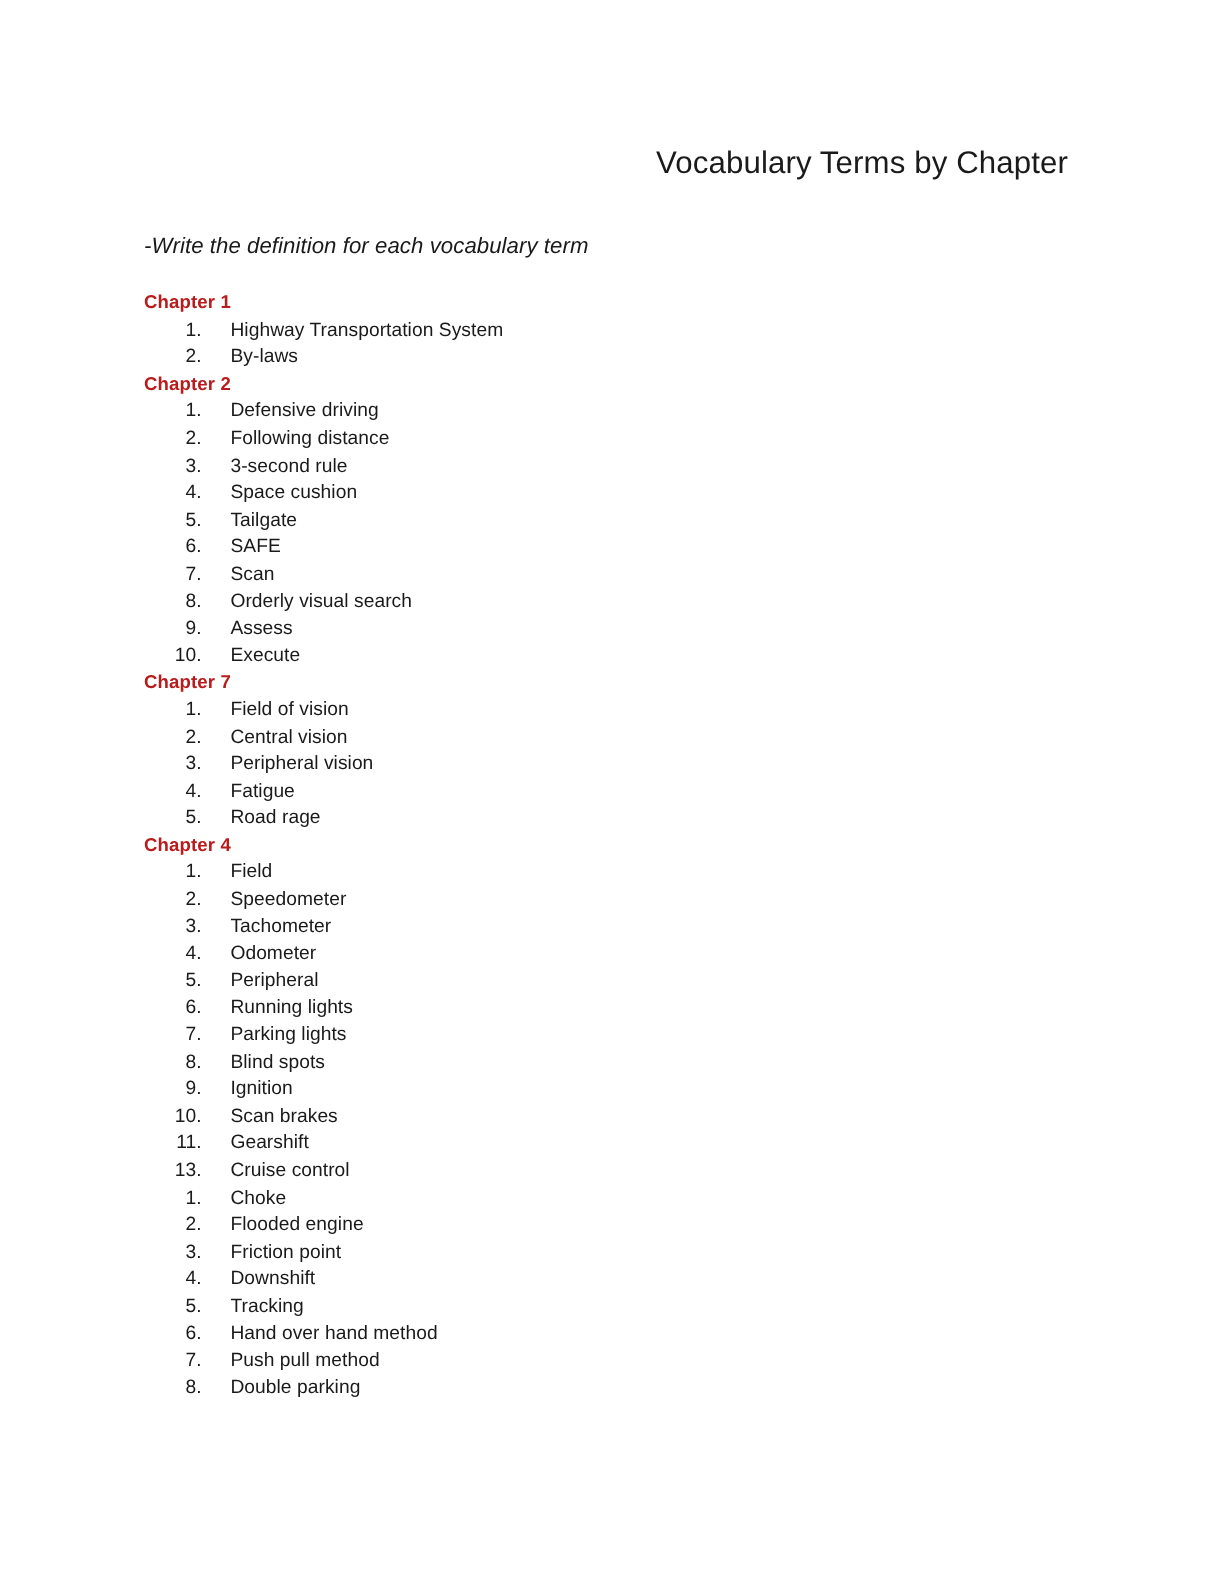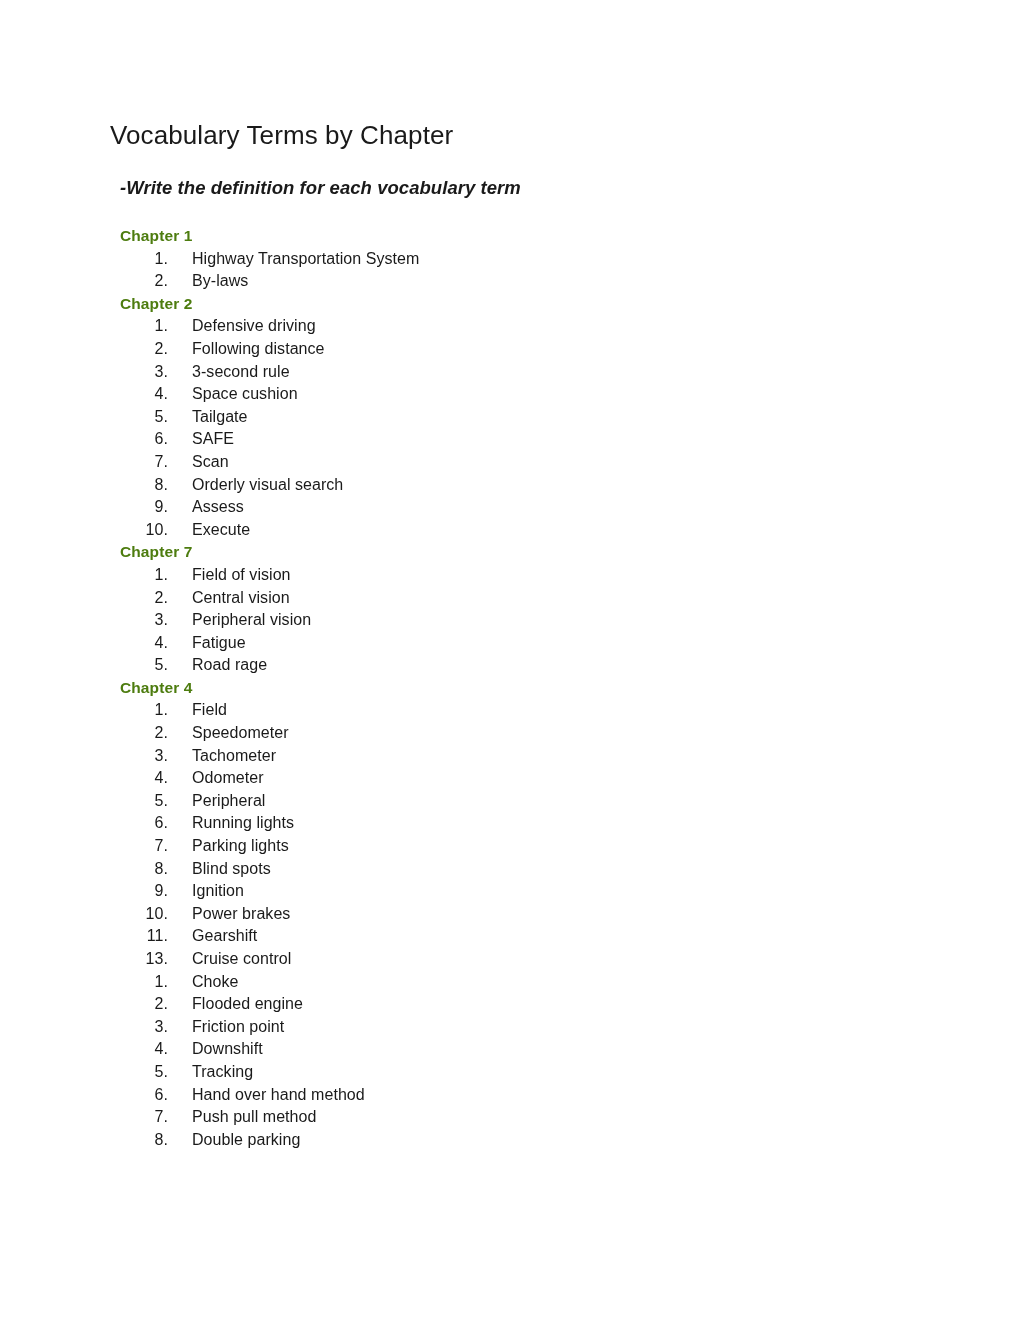--- a/index.html
+++ b/index.html
@@ -28,50 +28,50 @@
     position: absolute;
     left: 120px;
     top: 118px;
     width: 790px;
   }
 
   .doc-title {
     font-size: 26px;
     line-height: 34px;
     font-weight: 400;
-    text-align: left;
+    text-align: right;
     color: #1a1a1a;
     letter-spacing: 0.1px;
     margin: 0 0 0 -10px;
     width: 780px;
   }
 
   .doc-subtitle {
     font-size: 18.5px;
     line-height: 26px;
     font-style: italic;
-    font-weight: 700;
+    font-weight: 400;
     color: #1a1a1a;
-    margin-top: 23px;
+    margin-top: 40px;
     letter-spacing: 0.05px;
   }
 
   .chapters {
     margin-top: 24px;
   }
 
   .chapter-block {
     margin: 0;
   }
 
   .chapter-heading {
     font-size: 15.5px;
     line-height: 22.6px;
     font-weight: bold;
-    color: #4d7c0f;
+    color: #b91c1c;
     letter-spacing: 0.1px;
   }
 
   .term-list {
     list-style: none;
     margin: 0;
     padding: 0;
   }
 
   .term-item {
@@ -148,21 +148,21 @@
           <ol class="term-list">
             <li class="term-item"><span class="term-num">1.</span><span class="term-text">Field</span></li>
             <li class="term-item"><span class="term-num">2.</span><span class="term-text">Speedometer</span></li>
             <li class="term-item"><span class="term-num">3.</span><span class="term-text">Tachometer</span></li>
             <li class="term-item"><span class="term-num">4.</span><span class="term-text">Odometer</span></li>
             <li class="term-item"><span class="term-num">5.</span><span class="term-text">Peripheral</span></li>
             <li class="term-item"><span class="term-num">6.</span><span class="term-text">Running lights</span></li>
             <li class="term-item"><span class="term-num">7.</span><span class="term-text">Parking lights</span></li>
             <li class="term-item"><span class="term-num">8.</span><span class="term-text">Blind spots</span></li>
             <li class="term-item"><span class="term-num">9.</span><span class="term-text">Ignition</span></li>
-            <li class="term-item"><span class="term-num">10.</span><span class="term-text">Power brakes</span></li>
+            <li class="term-item"><span class="term-num">10.</span><span class="term-text">Scan brakes</span></li>
             <li class="term-item"><span class="term-num">11.</span><span class="term-text">Gearshift</span></li>
             <li class="term-item"><span class="term-num">13.</span><span class="term-text">Cruise control</span></li>
           </ol>
         </div>
         <div class="chapter-block">
           <ol class="term-list">
             <li class="term-item"><span class="term-num">1.</span><span class="term-text">Choke</span></li>
             <li class="term-item"><span class="term-num">2.</span><span class="term-text">Flooded engine</span></li>
             <li class="term-item"><span class="term-num">3.</span><span class="term-text">Friction point</span></li>
             <li class="term-item"><span class="term-num">4.</span><span class="term-text">Downshift</span></li>

